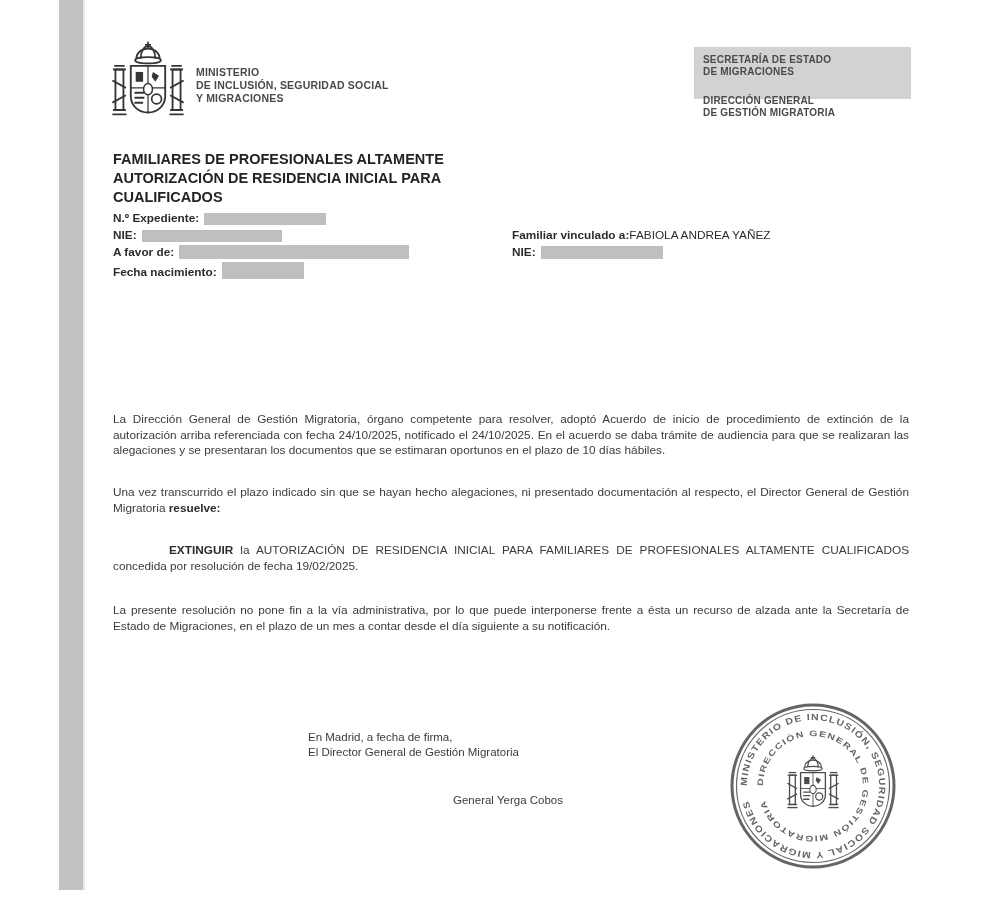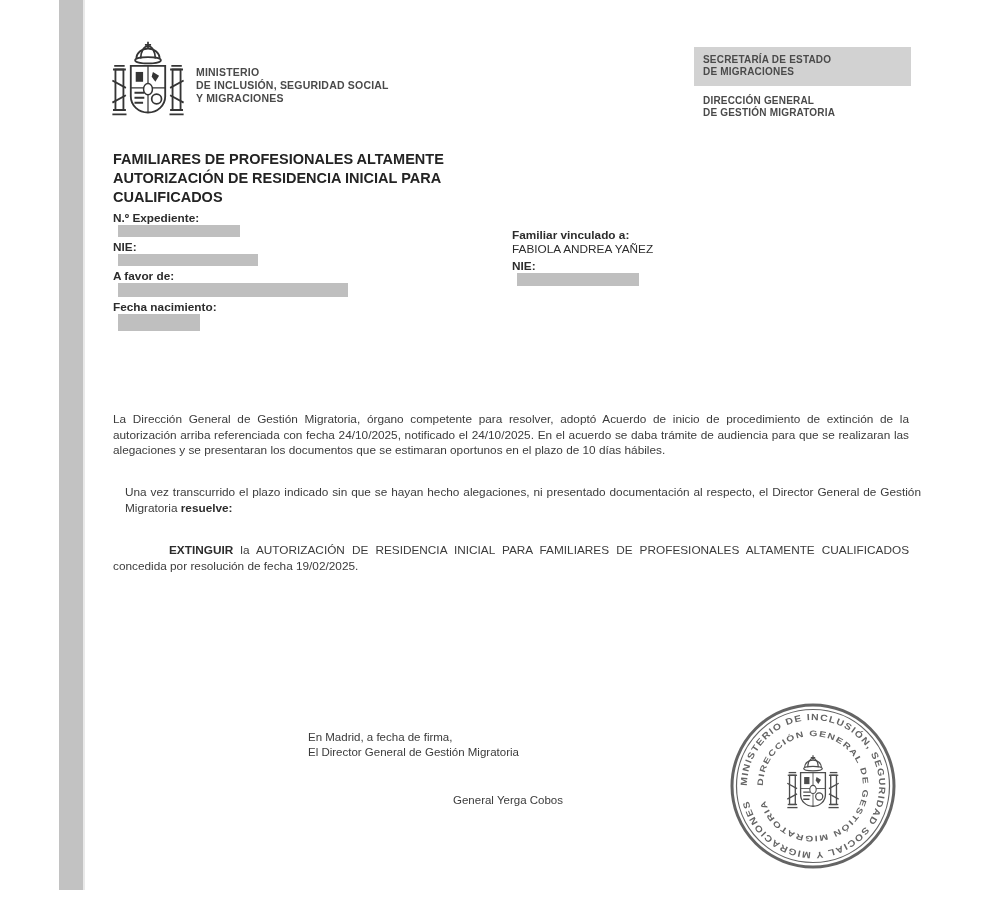--- a/index.html
+++ b/index.html
@@ -18,36 +18,36 @@
     background:var(--edge-bar,#c2c2c2);
     border-right:2px solid #e9e9e9;
   }
   
   #ministry-text{
     left:196px;top:66px;
     font-size:10.5px;line-height:13px;
     color:#4a4a4a;font-weight:bold;letter-spacing:.2px;
   }
   #secretaria-box{
-    left:694px;top:47px;width:217px;height:39px;
+    left:694px;top:47px;width:217px;height:52px;
     background:var(--header-box,#d2d2d2);
     font-size:10px;line-height:12px;color:#4a4a4a;font-weight:bold;
     padding:7px 0 0 9px;box-sizing:border-box;letter-spacing:.2px;
   }
   #direccion-text{
     left:703px;top:95px;
     font-size:10px;line-height:12px;color:#4a4a4a;font-weight:bold;letter-spacing:.2px;
   }
   
   #doc-title{
     left:113px;top:150px;width:480px;
     font-size:14.5px;line-height:19px;font-weight:bold;color:#232323;
   }
   
-  .field-row{display:flex;align-items:flex-start;margin-bottom:3px;flex-direction:column;}
+  .field-row{display:flex;align-items:flex-end;margin-bottom:3px;}
   .field-label{font-size:11.8px;font-weight:bold;color:#2c2c2c;white-space:nowrap;}
   .field-value{font-size:11.8px;color:#2c2c2c;white-space:nowrap;}
   .redaction{
     display:inline-block;background:var(--redaction,#bfbfbf);
     margin-left:5px;
   }
   #fields-left{left:113px;top:211px;}
   #fields-right{left:512px;top:228px;}
   
   .para{
@@ -171,28 +171,29 @@
       <span class="field-value">FABIOLA ANDREA YAÑEZ</span>
     </div>
     <div class="field-row">
       <span class="field-label">NIE:</span>
       <span class="redaction" style="width:122px;height:13px;"></span>
     </div>
   </div>
 
   <div class="abs para" style="top:412px;">La Dirección General de Gestión Migratoria, órgano competente para resolver, adoptó Acuerdo de inicio de procedimiento de extinción de la autorización arriba  referenciada con fecha 24/10/2025, notificado el 24/10/2025. En el acuerdo se daba trámite de audiencia para que se realizaran las alegaciones y se presentaran los documentos que se estimaran oportunos en el plazo de 10 días hábiles.</div>
 
-  <div class="abs para" style="top:485px;margin-left:12px;">
+  <div class="abs para" style="top:485px;">
     <span>Una vez transcurrido el plazo indicado sin que se hayan hecho alegaciones, ni presentado documentación al respecto, el Director General de Gestión Migratoria </span><span class="inline-bold">resuelve:</span>
   </div>
 
   <div id="para-3" class="abs para" style="top:543px;">
     <span class="inline-bold">EXTINGUIR</span><span> la AUTORIZACIÓN DE RESIDENCIA INICIAL PARA FAMILIARES DE PROFESIONALES ALTAMENTE CUALIFICADOS concedida por resolución de fecha 19/02/2025.</span>
   </div>
 
+  <div class="abs para" style="top:603px;">La presente resolución no pone fin a la vía administrativa, por lo que puede interponerse frente a ésta un recurso de alzada ante la Secretaría de Estado de Migraciones, en el plazo de un mes a contar desde el día siguiente a su notificación.</div>
 
   <div id="signature-block" class="abs">
     <div>En Madrid, a fecha de firma,</div>
     <div>El Director General de Gestión Migratoria</div>
   </div>
   <div id="signature-name" class="abs">General Yerga Cobos</div>
 
   <div id="stamp" class="abs">
     <svg width="172" height="172" viewBox="0 0 172 172">
       <defs>

